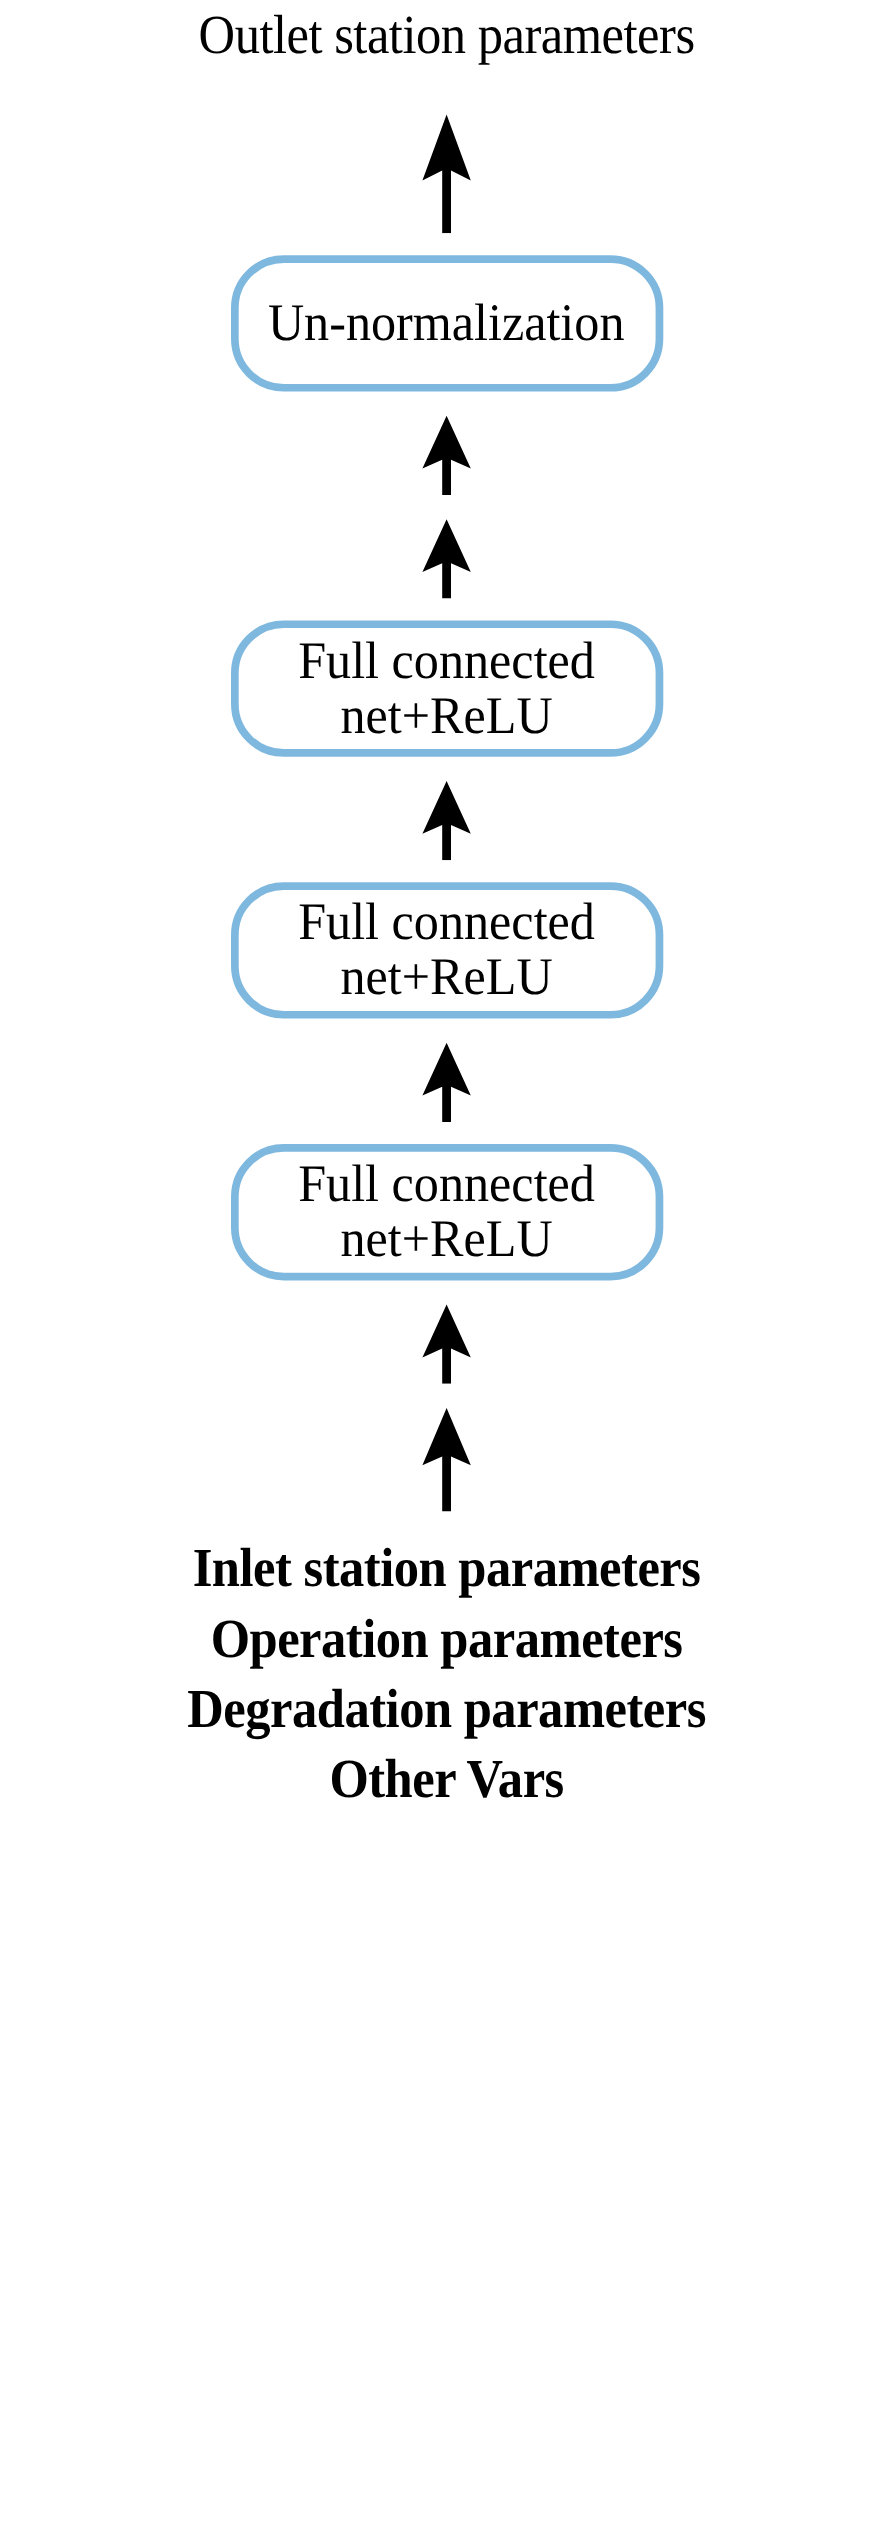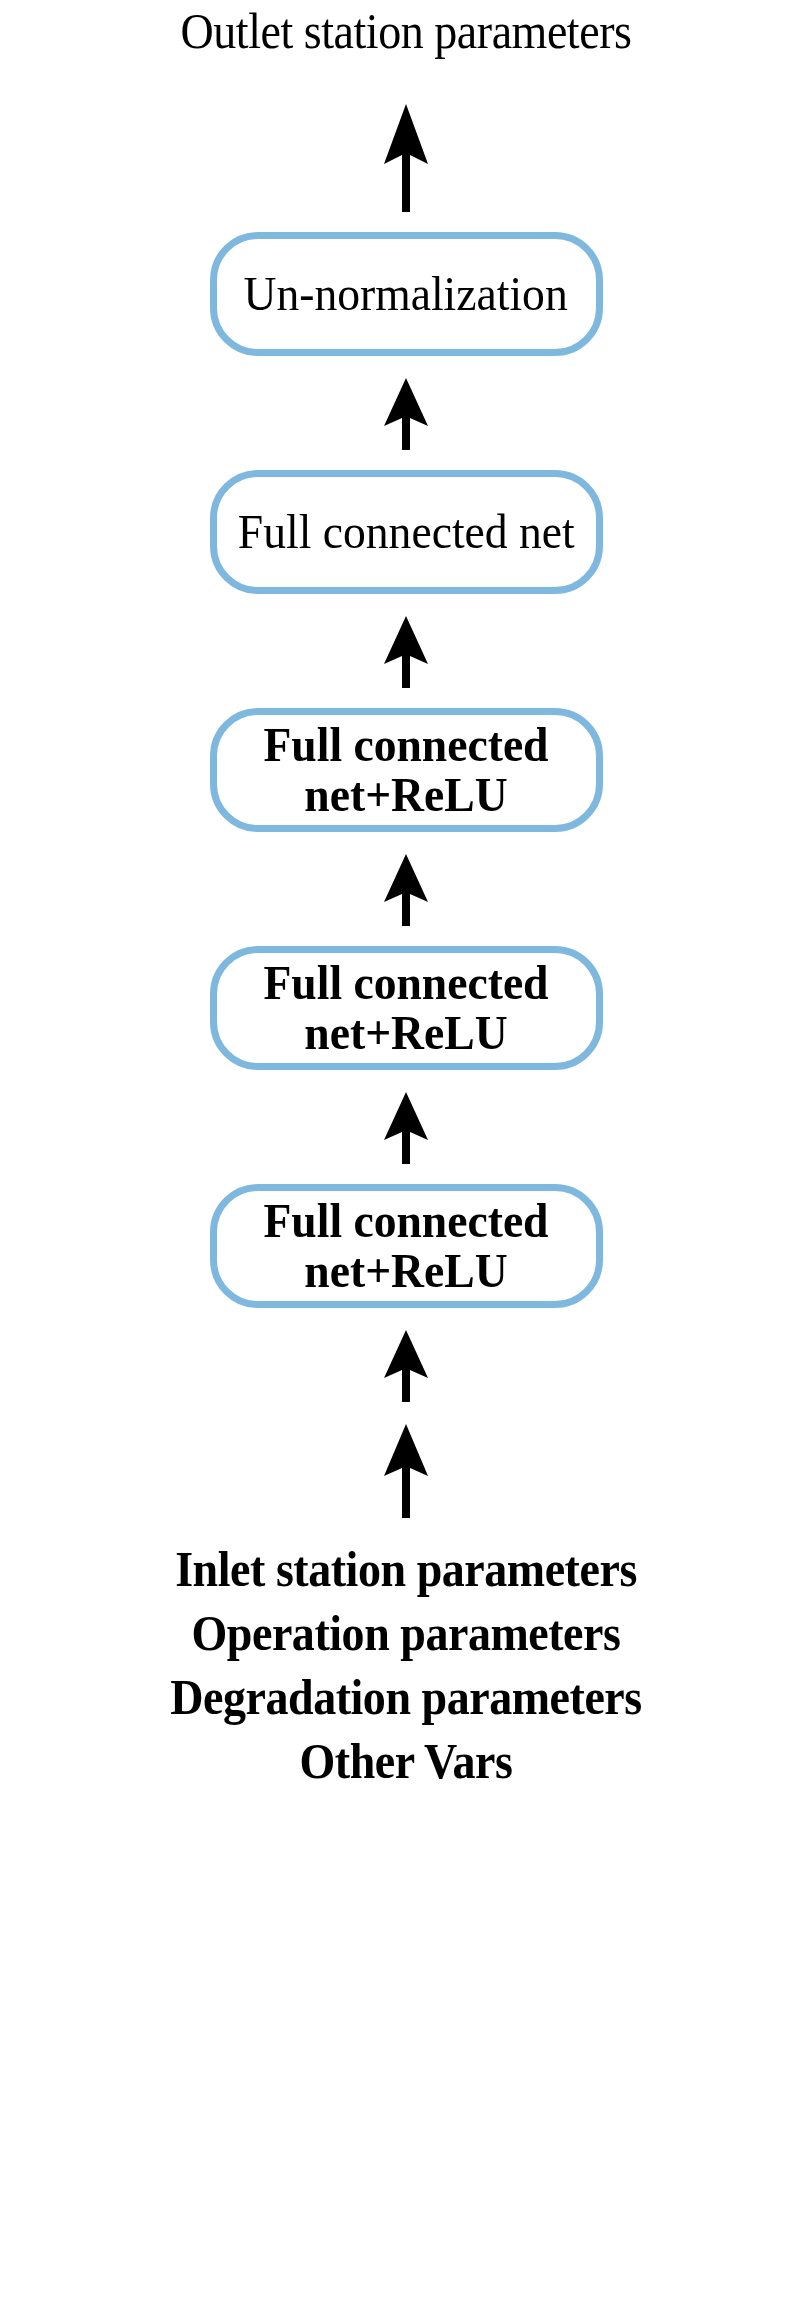--- a/index.html
+++ b/index.html
@@ -69,21 +69,21 @@
     border: 7px solid #7FB8DF;
     border-radius: 48px;
     background: #ffffff;
     display: flex;
     align-items: center;
     justify-content: center;
     text-align: center;
     flex: none;
   }
   .node-box.one-line { height: 122px; align-items: center; }
-  .node-box.two-line { height: 122px; font-weight: bold; }
+  .node-box.two-line { height: 122px; }
 
   .node-label {
     font-size: 48px;
     line-height: 1.04;
     transform: scaleX(0.95);
     transform-origin: center;
     white-space: pre-line;
     padding: 0 10px;
   }
 </style>
@@ -105,23 +105,20 @@
   <div class="node-box one-line" style="height:124px;">
     <span class="node-label">Un-normalization</span>
   </div>
 
   <div class="arrow" style="height:74px;">
     <svg width="60" height="74" viewBox="0 0 60 74" aria-hidden="true">
       <path d="M30 2 L52 50 L34 42 L34 74 L26 74 L26 42 L8 50 Z" fill="#000000"></path>
     </svg>
   </div>
 
-  <div class="node-box one-line" style="height:124px;">
-    <span class="node-label">Full connected net</span>
-  </div>
 
   <div class="arrow" style="height:74px;">
     <svg width="60" height="74" viewBox="0 0 60 74" aria-hidden="true">
       <path d="M30 2 L52 50 L34 42 L34 74 L26 74 L26 42 L8 50 Z" fill="#000000"></path>
     </svg>
   </div>
 
   <div class="node-box two-line" style="height:124px;">
     <span class="node-label">Full connected
 net+ReLU</span>

